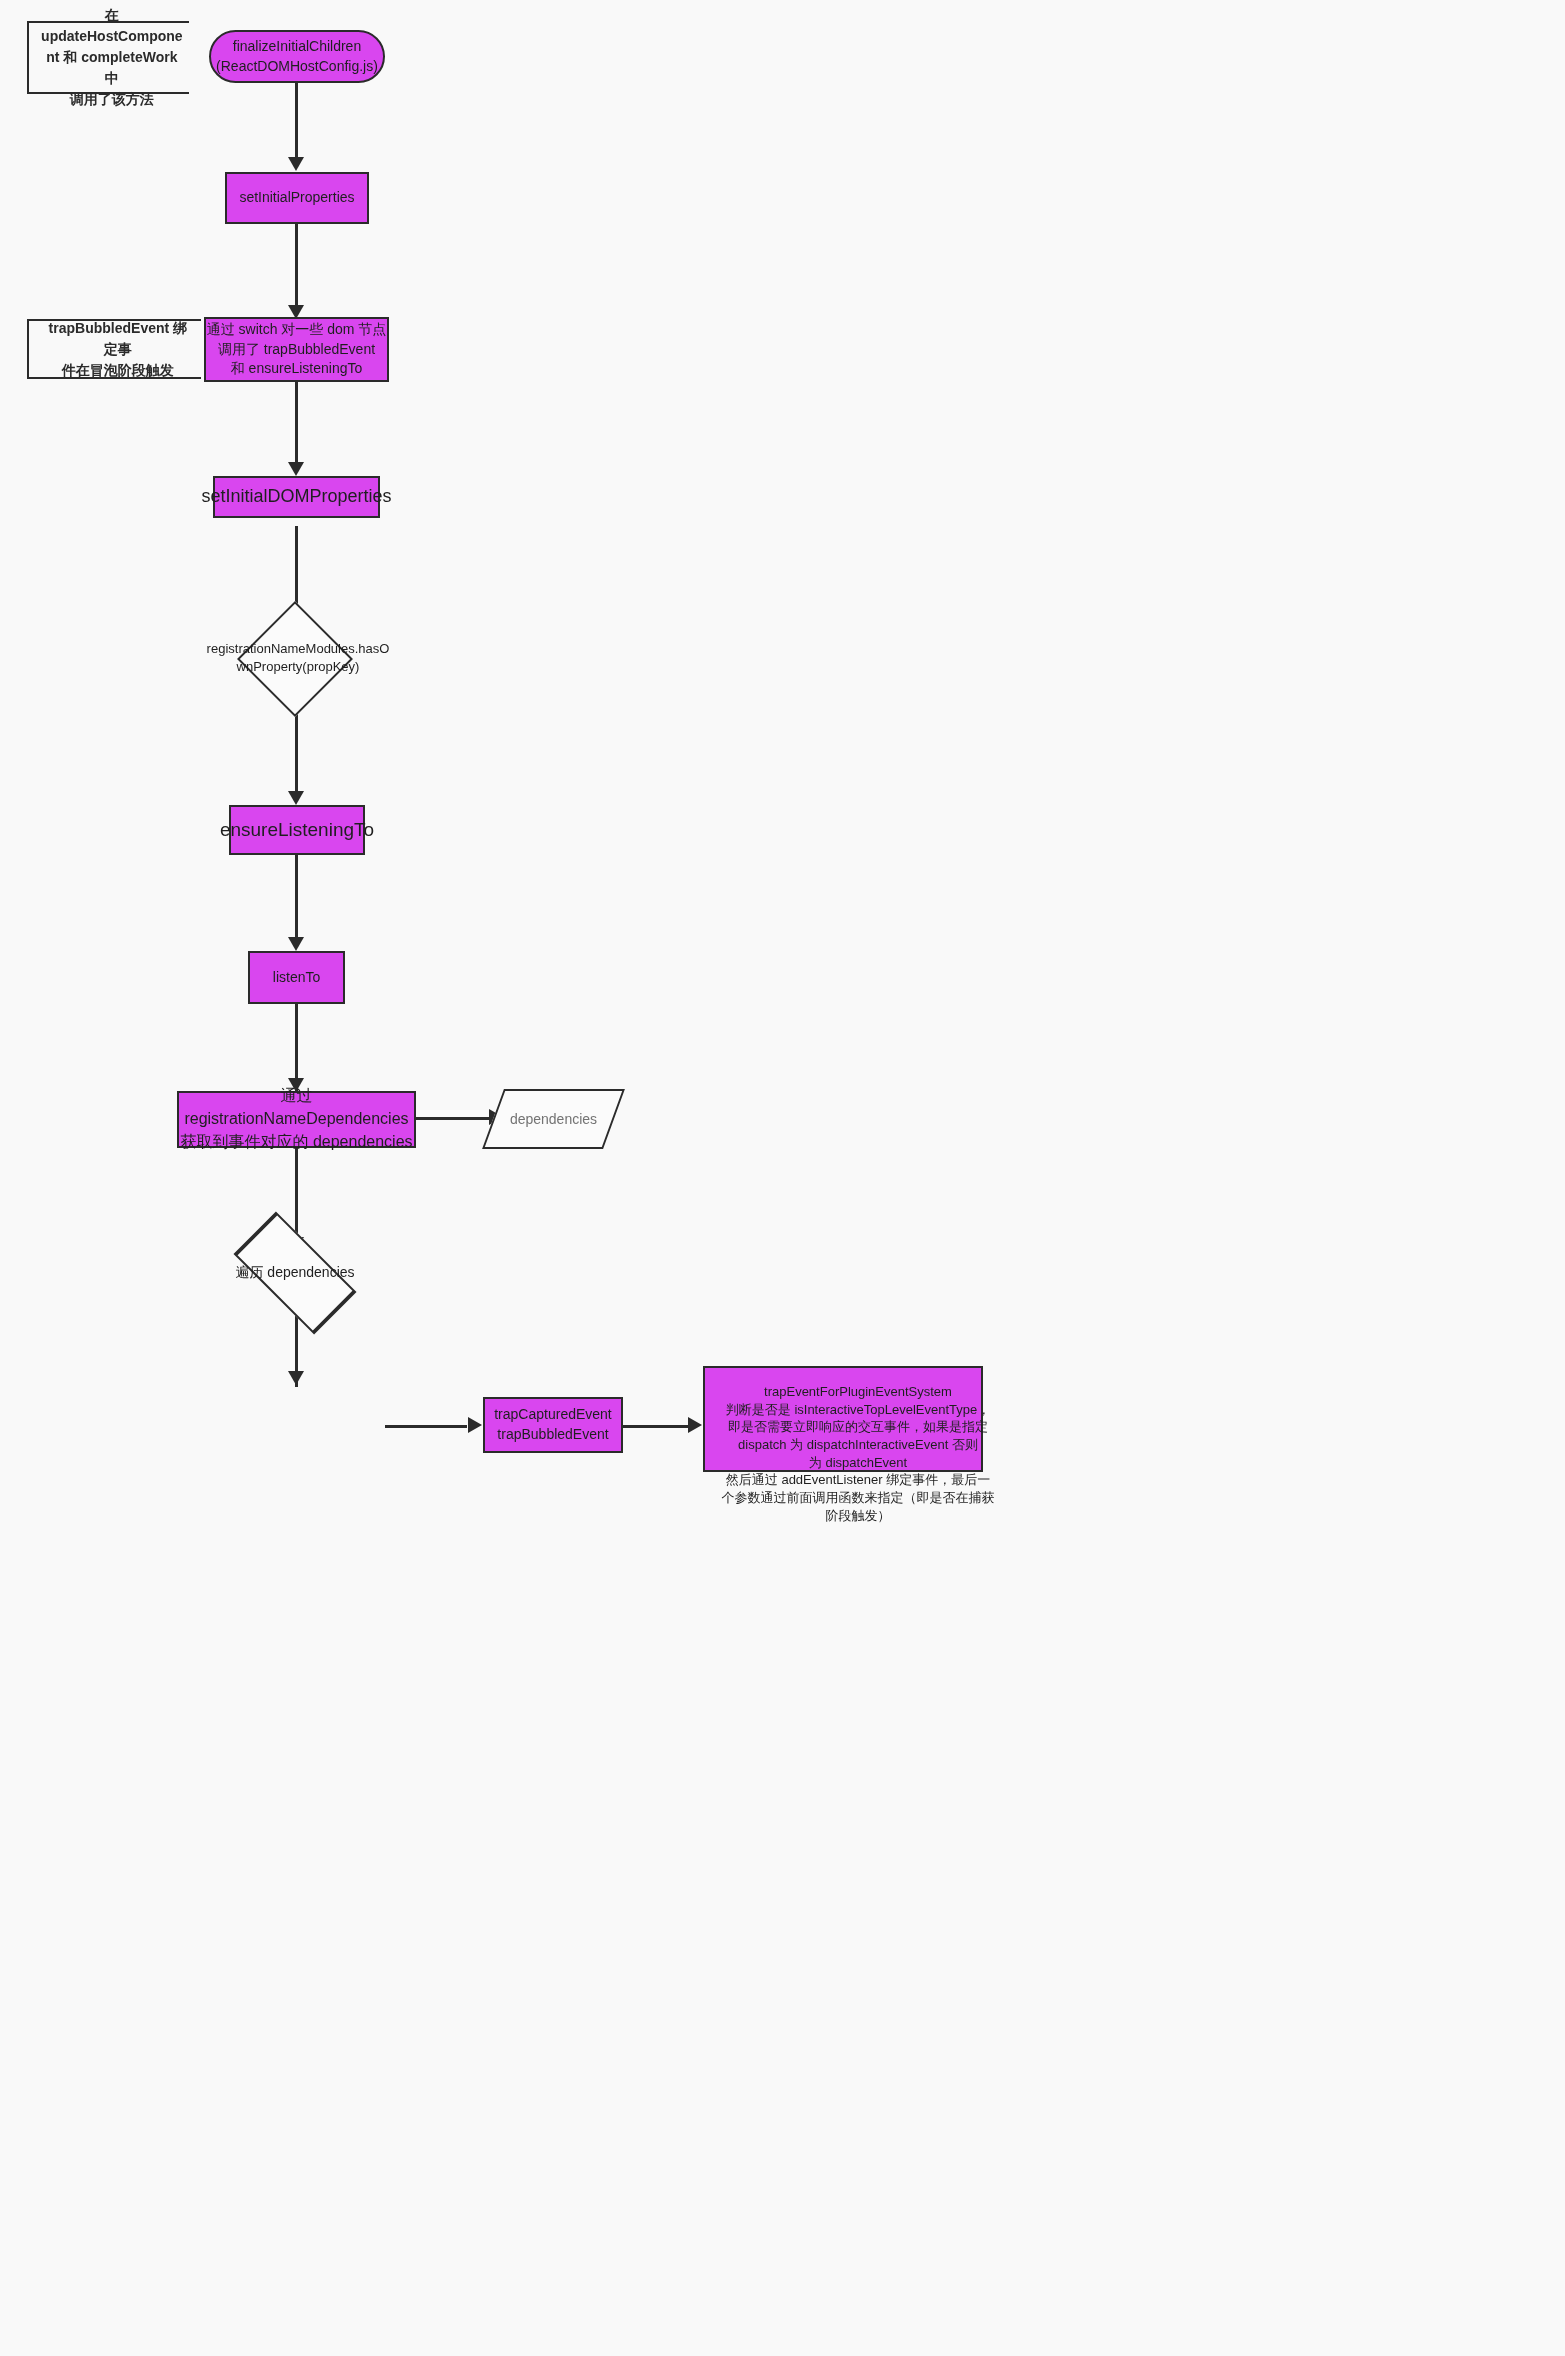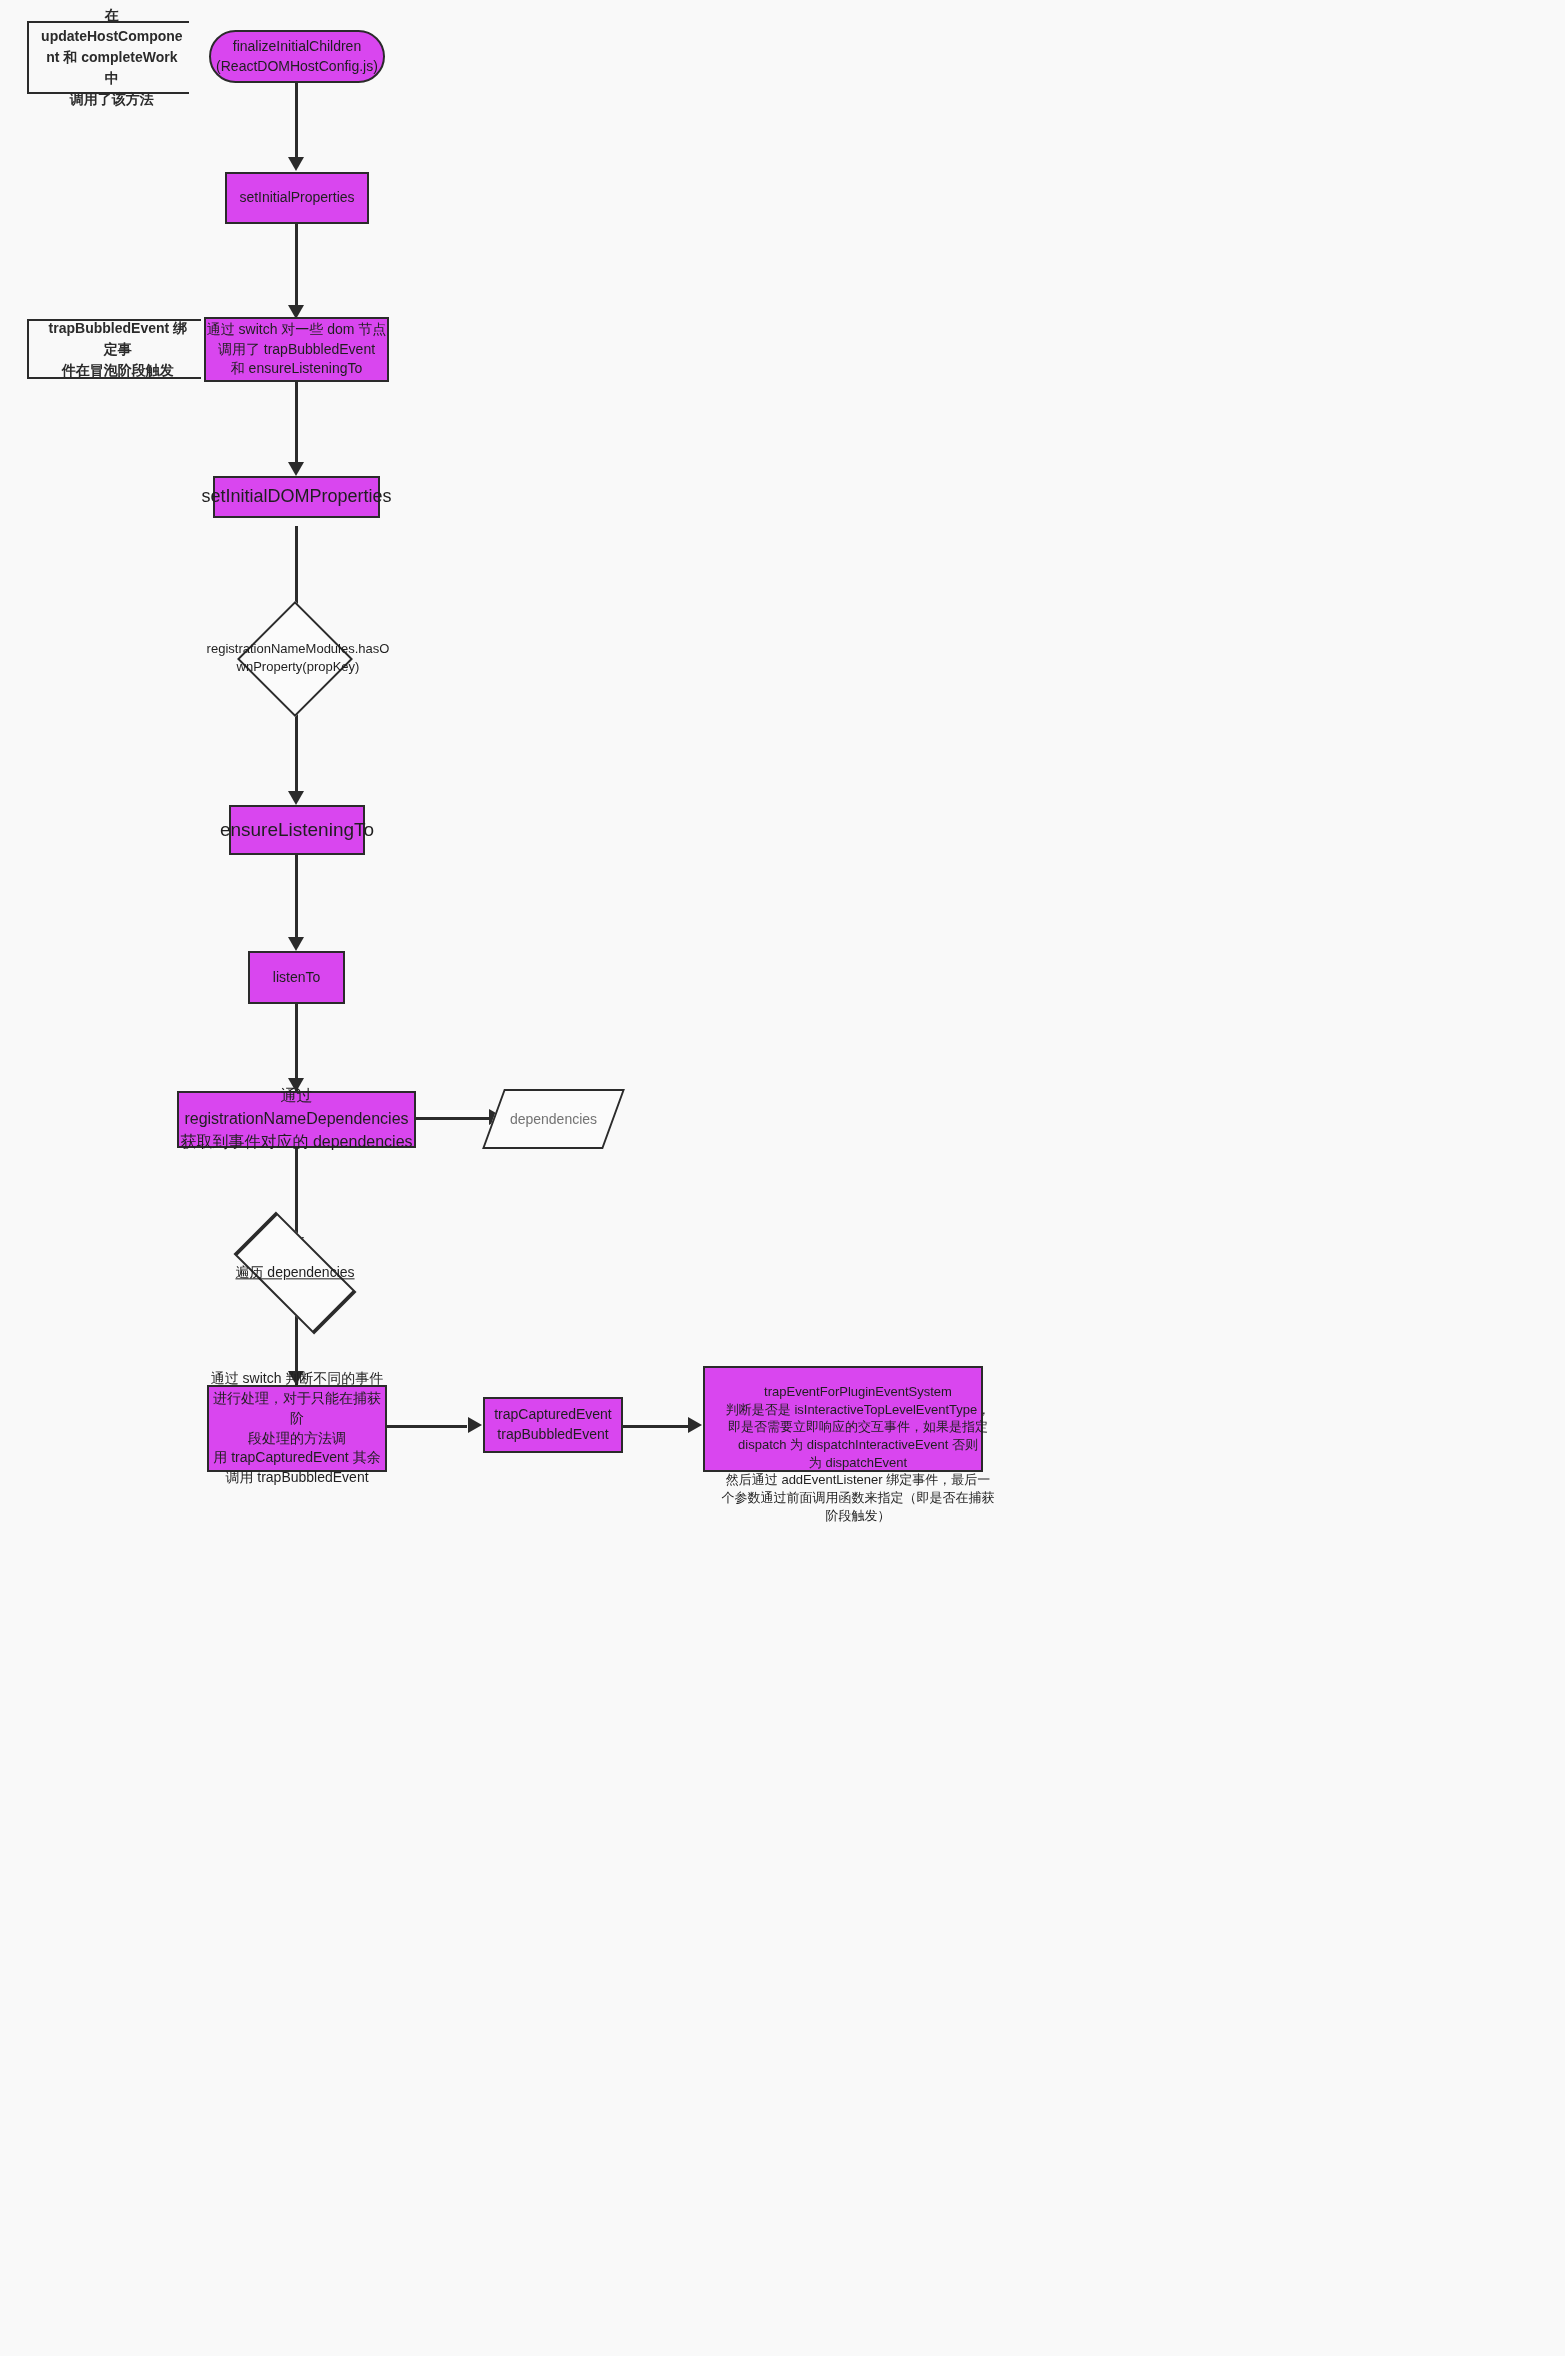--- a/index.html
+++ b/index.html
@@ -52,21 +52,20 @@
     position: absolute;
     left: 50%;
     top: 50%;
     transform: translate(-50%, -50%);
     text-align: center;
     color: #1f1f1f;
     line-height: 1.38;
     white-space: pre-line;
     z-index: 4;
     pointer-events: none;
-    text-decoration: underline;
   }
 
   
   .para-wrap {
     position: absolute;
     z-index: 3;
   }
   .para-shape {
     position: absolute;
     inset: 0;
@@ -218,25 +217,20 @@
   <div class="para-wrap" style="left:493px; top:1089px; width:121px; height:60px;">
     <div class="para-shape"></div>
     <div class="para-label" style="font-size:14px;">dependencies</div>
   </div>
 
   <div class="diamond-wrap" style="left:214px; top:1243px; width:162px; height:60px;">
     <div class="diamond-shape" style="width:60px; height:60px; left:51px; top:0px; transform:rotate(45deg) scaleX(1.9);"></div>
     <div class="diamond-label" style="font-size:14px; width:154px;">遍历 dependencies</div>
   </div>
 
-  <div class="node rect" style="left:207px; top:1385px; width:180px; height:87px; font-size:14px;">通过 switch 判断不同的事件
-进行处理，对于只能在捕获阶
-段处理的方法调
-用 trapCapturedEvent 其余
-调用 trapBubbledEvent</div>
 
   <div class="node rect" style="left:483px; top:1397px; width:140px; height:56px; font-size:14px;">trapCapturedEvent
 trapBubbledEvent</div>
 
   <div class="node rect" style="left:703px; top:1366px; width:280px; height:106px; font-size:13px;"></div>
   <div class="overflow-label" style="left:718px; top:1363px; width:280px; font-size:13px; line-height:1.36;margin-top:20px;">trapEventForPluginEventSystem
 判断是否是 isInteractiveTopLevelEventType，
 即是否需要立即响应的交互事件，如果是指定
 dispatch 为 dispatchInteractiveEvent 否则
 为 dispatchEvent

